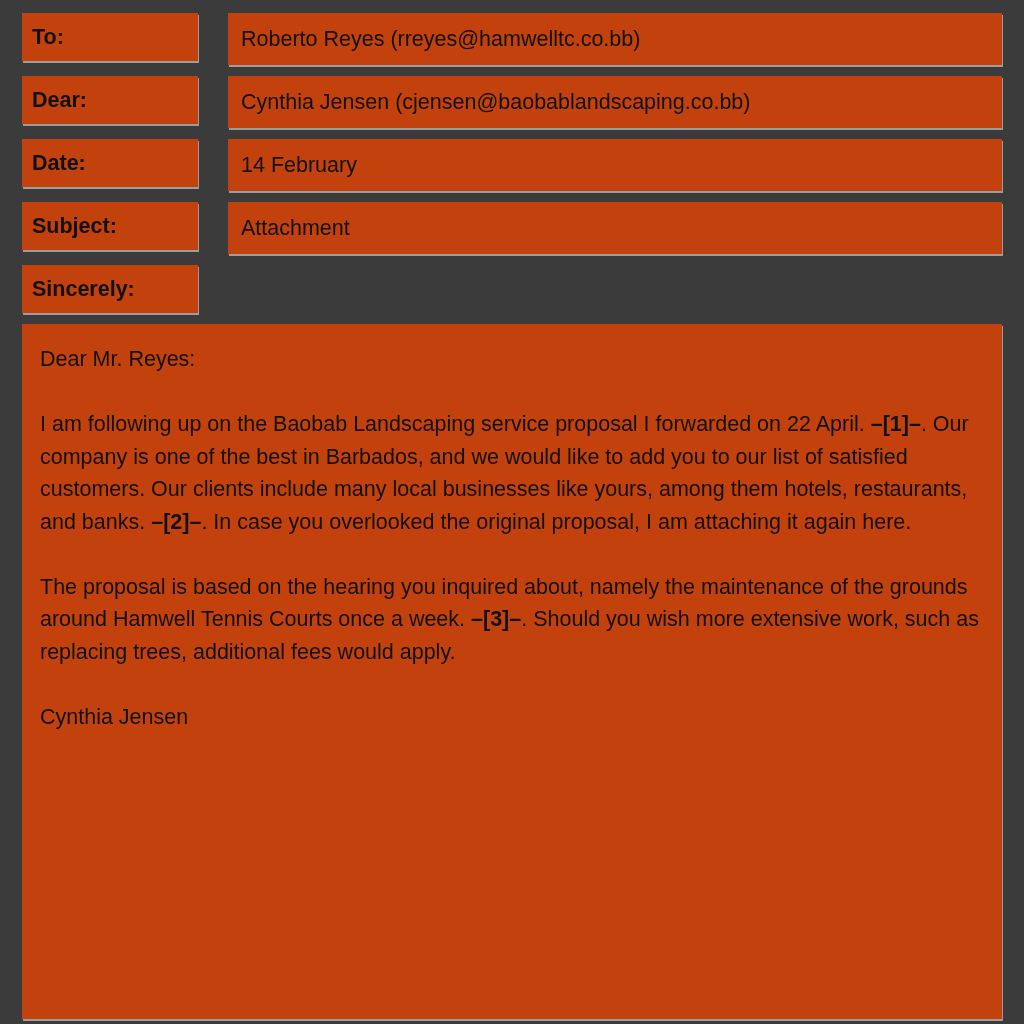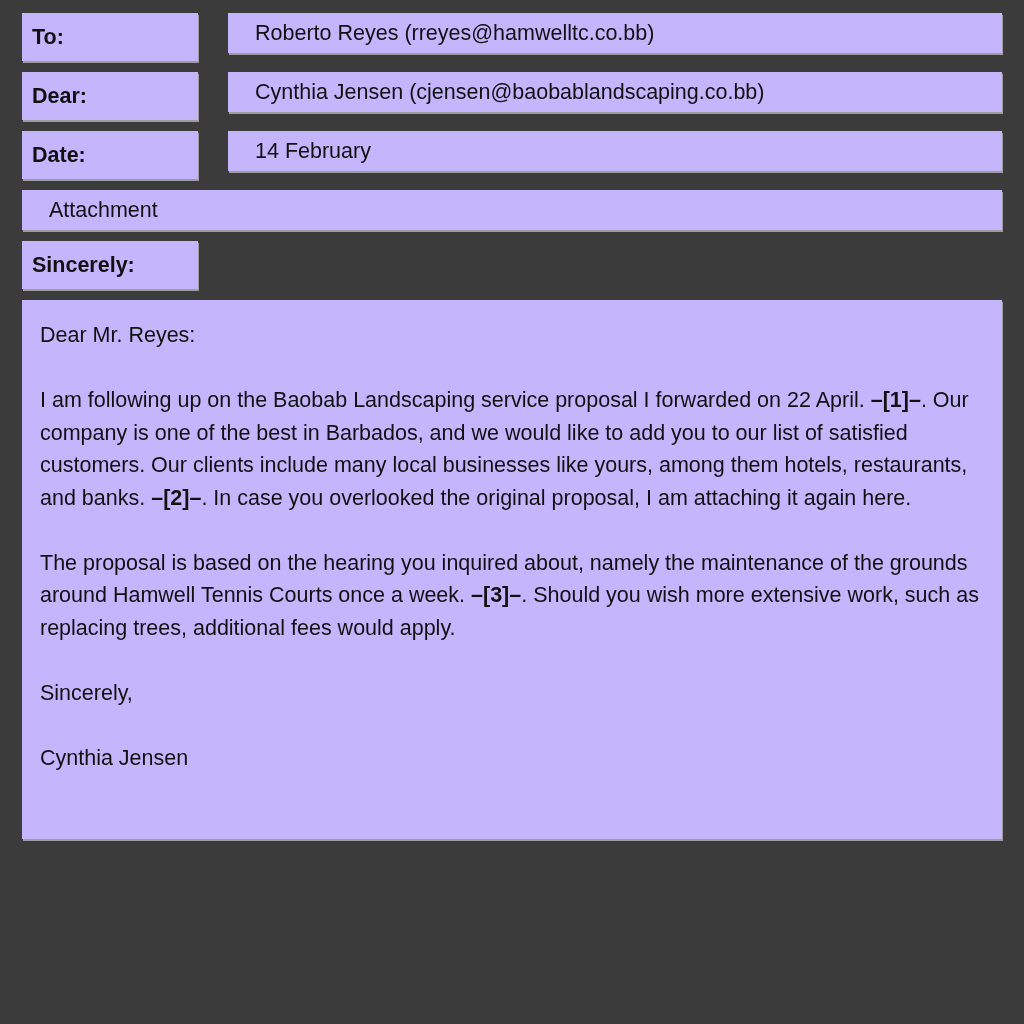--- a/index.html
+++ b/index.html
@@ -19,48 +19,48 @@
     height: 1024px;
     padding: 13px 22px 22px 22px;
     background: #3b3b3b;
     overflow: hidden;
   }
   .header-row {
     display: flex;
     margin-bottom: 11px;
   }
   .label-box, .value-box, .body-box {
-    background: #c4b5fd;
+    background: #c2410c;
     box-sizing: border-box;
     box-shadow: 1px 2px 0 rgba(175,175,175,0.85);
   }
   .label-box {
     width: 176px;
     height: 48px;
     margin-right: 30px;
     display: flex;
     align-items: center;
     padding: 0 10px;
     font-weight: bold;
     font-size: 21.5px;
     flex: none;
   }
   .value-box {
     flex: 1;
-    height: 40px;
+    height: 52px;
     display: flex;
     align-items: center;
-    padding: 0 27px;
+    padding: 0 13px;
     font-size: 21.5px;
     white-space: nowrap;
     overflow: hidden;
   }
   .body-box {
     margin-top: 5px;
-    height: 539px;
+    height: 695px;
     padding: 19px 20px 0 18px;
     font-size: 21.5px;
     line-height: 32.5px;
   }
   .body-box p {
     margin: 32.5px 0;
   }
   .body-box p.first {
     margin-top: 0;
   }
@@ -84,34 +84,34 @@
       <div class="label-box">Dear:</div>
       <div class="value-box">Cynthia Jensen (cjensen@baobablandscaping.co.bb)</div>
     </div>
 
     <div class="header-row">
       <div class="label-box">Date:</div>
       <div class="value-box">14 February</div>
     </div>
 
     <div class="header-row">
+      <div class="label-box">Subject:</div>
       <div class="value-box">Attachment</div>
     </div>
 
     <div class="header-row">
       <div class="label-box">Sincerely:</div>
     </div>
 
   </div>
 
   <div class="body-box">
     <p class="first">Dear Mr. Reyes:</p>
 
     <div>
         <p><span>I am following up on the Baobab Landscaping service proposal I forwarded on 22 April. </span><span class="b">–[1]–</span><span>. Our company is one of the best in Barbados, and we would like to add you to our list of satisfied customers. Our clients include many local businesses like yours, among them hotels, restaurants, and banks. </span><span class="b">–[2]–</span><span>. In case you overlooked the original proposal, I am attaching it again here.</span></p>
         <p><span>The proposal is based on the hearing you inquired about, namely the maintenance of the grounds around Hamwell Tennis Courts once a week. </span><span class="b">–[3]–</span><span>. Should you wish more extensive work, such as replacing trees, additional fees would apply.</span></p>
       </div>
 
-    <p>Sincerely,</p>
     <p>Cynthia Jensen</p>
   </div>
 
 </div>
 
 </body></html>

